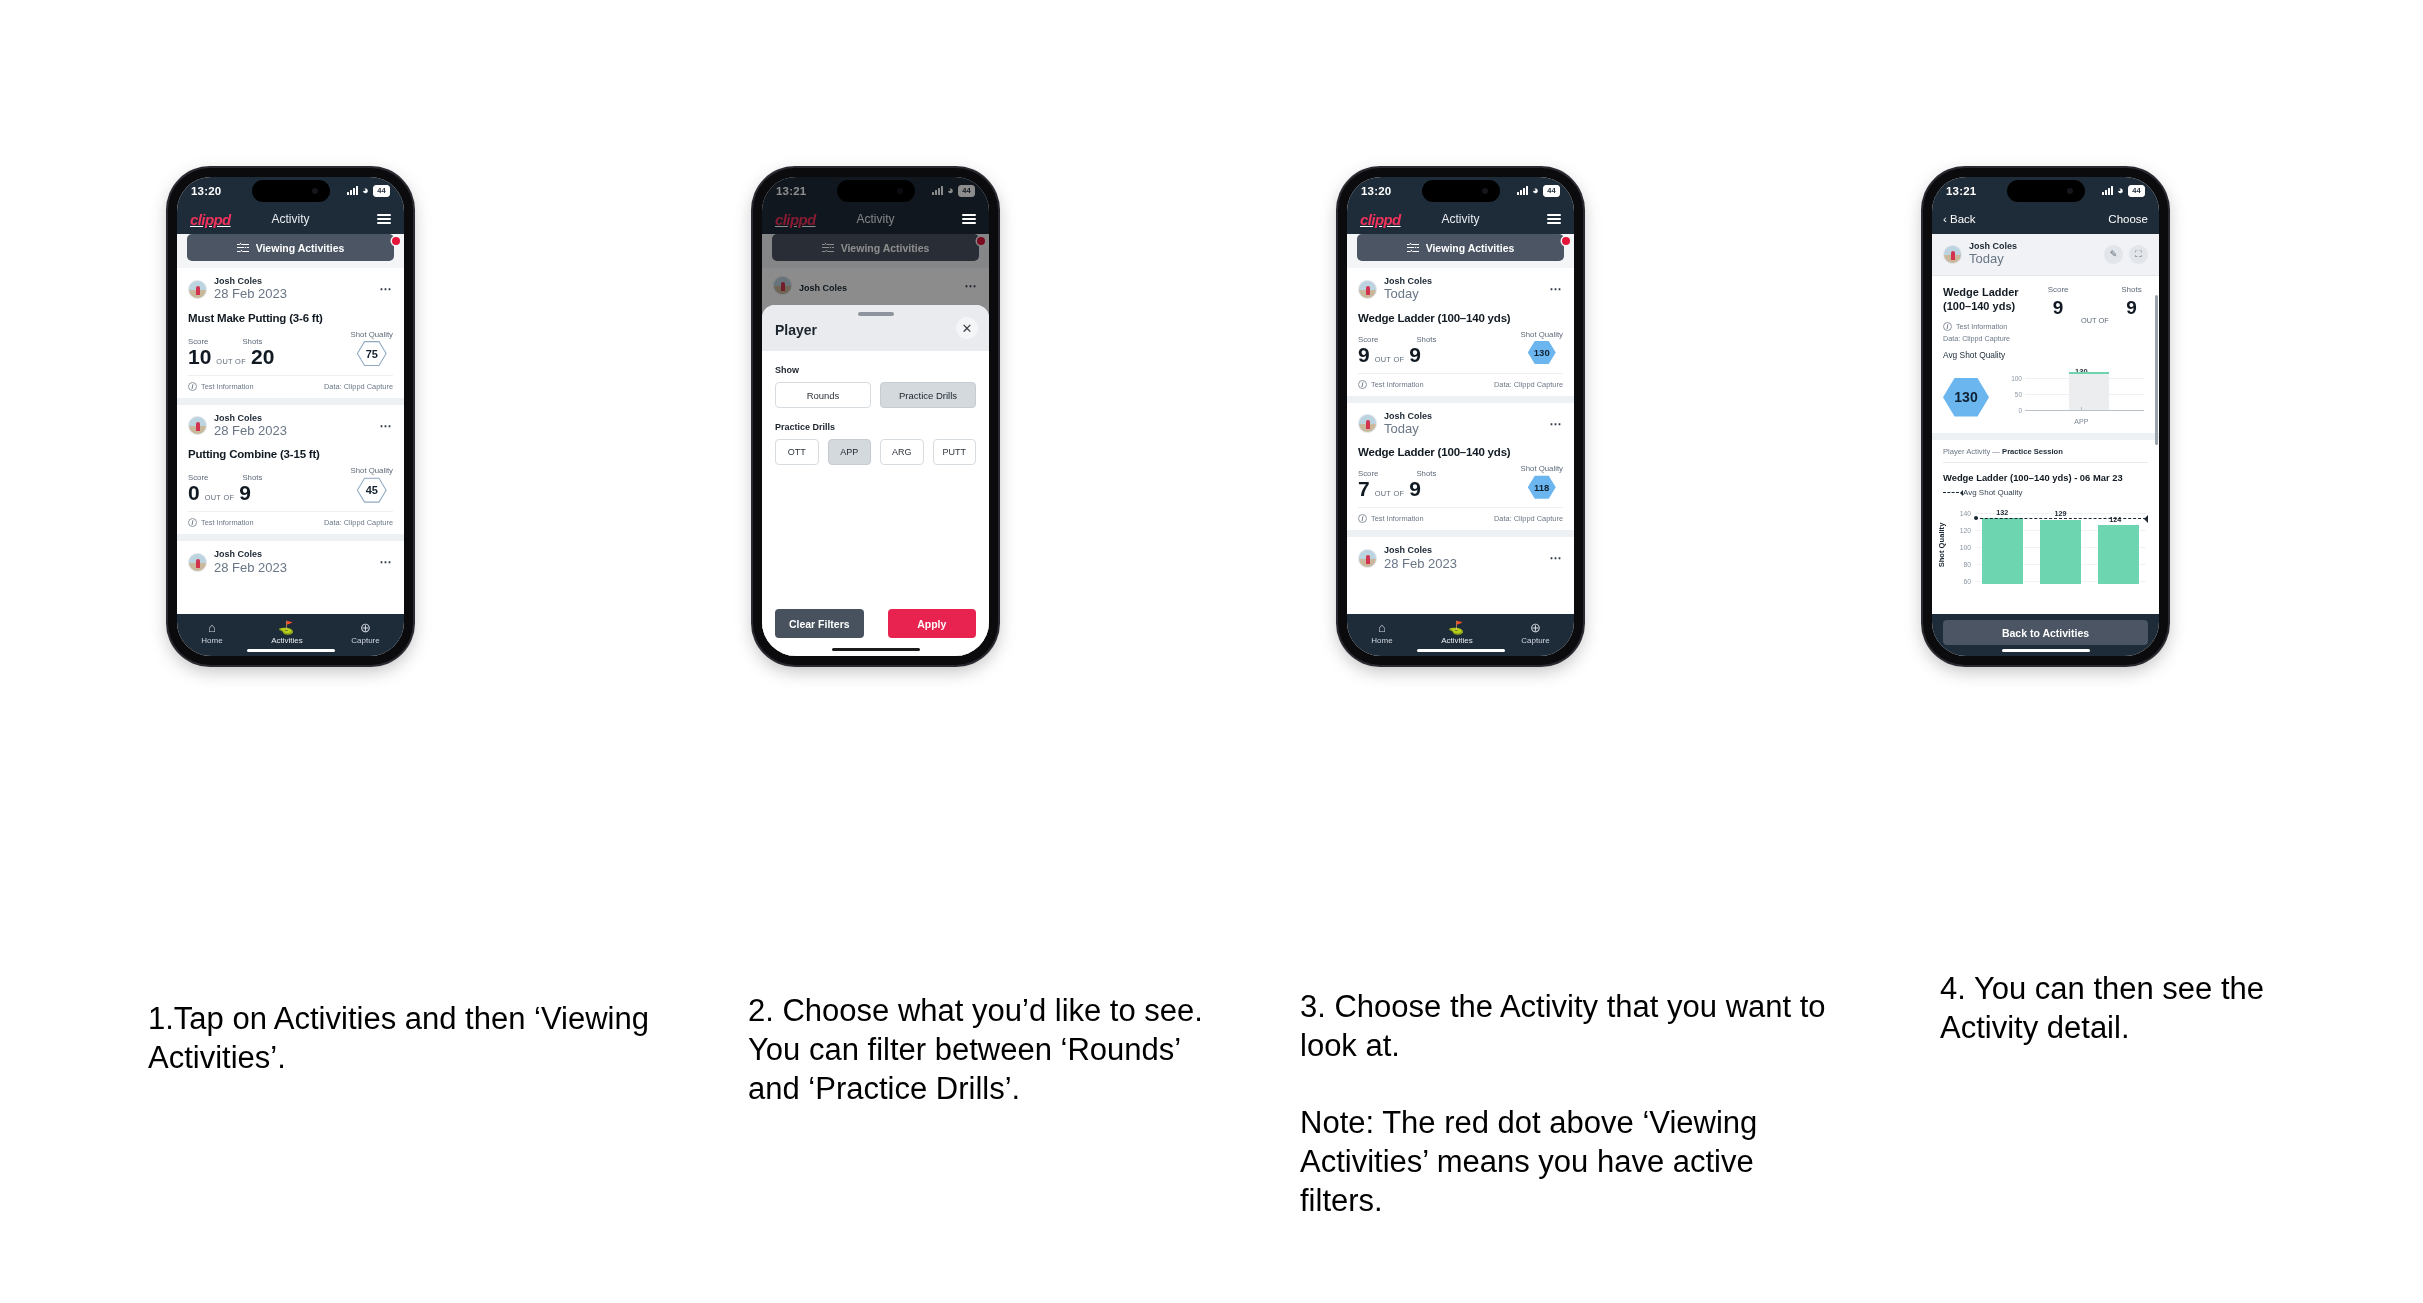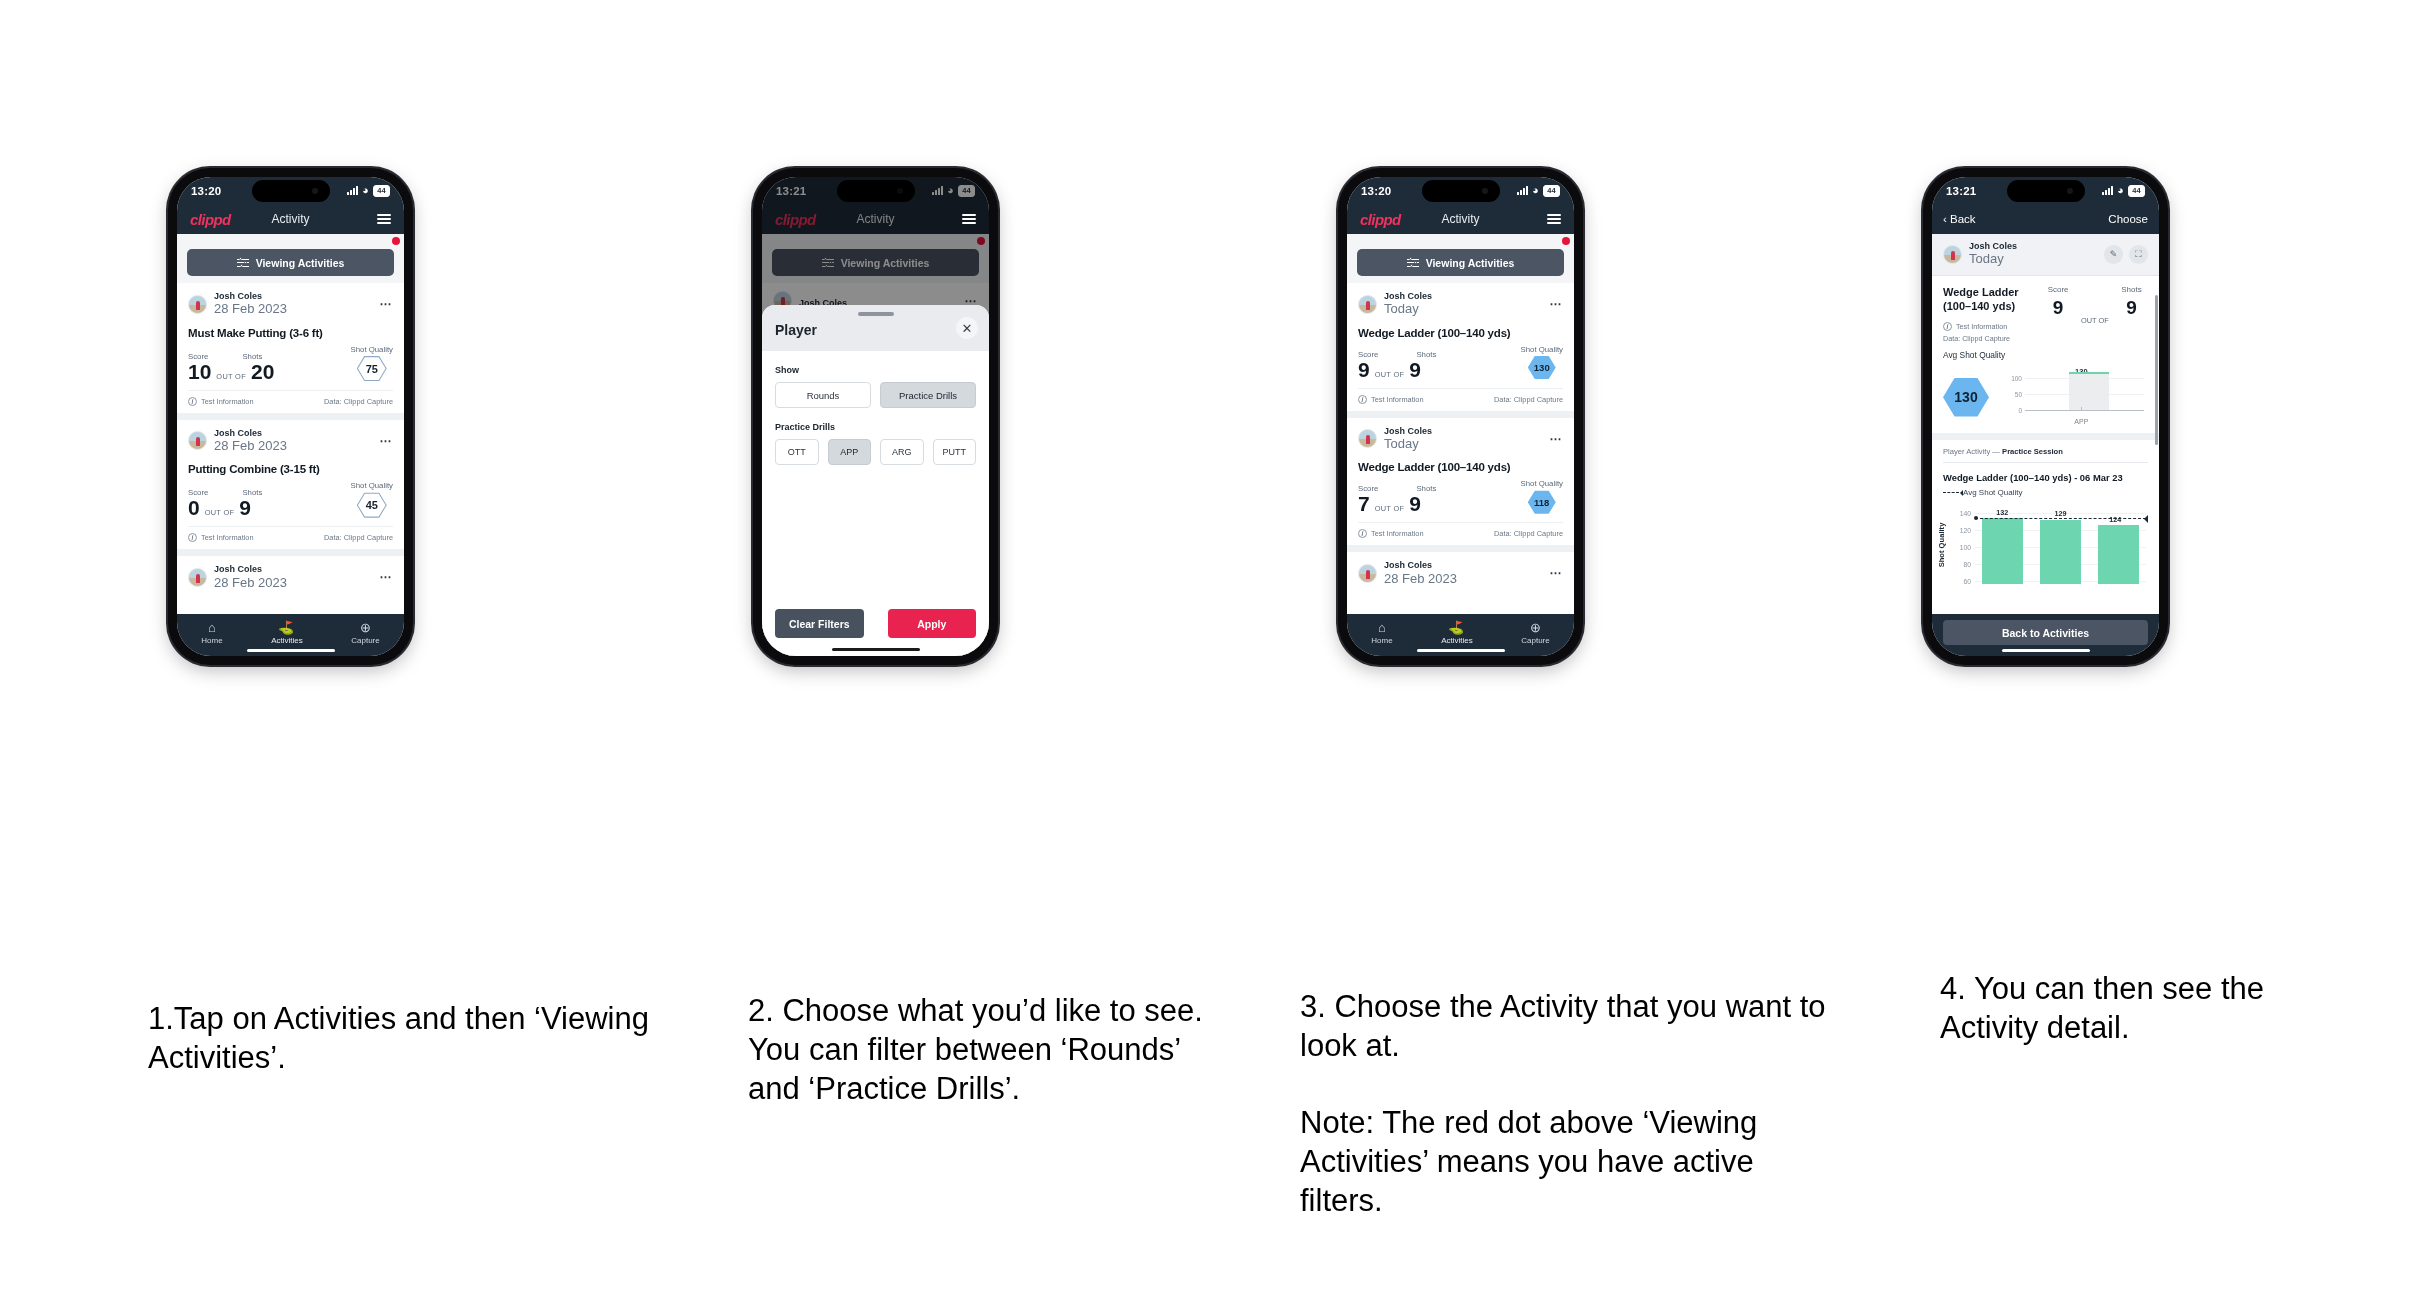--- a/index.html
+++ b/index.html
@@ -54,29 +54,30 @@
     border: 1px solid #fff; border-radius: 3px; padding: 0 2px;
     font-size: 7.5px; font-weight: bold; background: #fff; color: #1e2b38;
     min-width: 17px; text-align: center; line-height: 10px;
   }
 
   
   .appbar {
     height: 30px; background: #1e2b38; color: #fff;
     display: flex; align-items: center; padding: 0 13px;
     flex: 0 0 auto;
+    text-decoration: underline;
   }
   .brand { color: #f0325c; font-size: 15px; font-weight: bold; letter-spacing: -.6px; font-style: italic; }
   .appbar-title { position:absolute; left:0; right:0; text-align:center; font-size: 12px; color:#e9edf2; pointer-events:none;}
   .appbar-inner{position:relative;width:100%;display:flex;align-items:center;}
   .hamburger { margin-left:auto; display:flex;flex-direction:column;gap:2.5px; z-index:2;}
   .hamburger span{display:block;width:14px;height:1.8px;background:#fff;border-radius:1px;}
 
   
-  .filterstrip { background:#f3f5f7; padding: 15px 10px 7px; position:relative; flex:0 0 auto;}
+  .filterstrip { background:#f3f5f7; padding: 0 10px 7px; position:relative; flex:0 0 auto;}
   .viewing-btn {
     background:#4b5563; color:#fff; border-radius:5px; height:27px;
     display:flex; align-items:center; justify-content:center; gap:7px;
     font-size:10.5px; font-weight:bold; position:relative;
   }
   .reddot{position:absolute; right:4px; top:3px; width:8px;height:8px;border-radius:50%;background:#e4143b;box-shadow:0 0 0 1.5px #f3f5f7;}
   .slider-icon{width:12px;height:12px;position:relative;}
   .slider-icon span{position:absolute;left:0;right:0;height:1.4px;background:#fff;}
   .slider-icon span:nth-child(1){top:2px}
   .slider-icon span:nth-child(2){top:5.5px}

